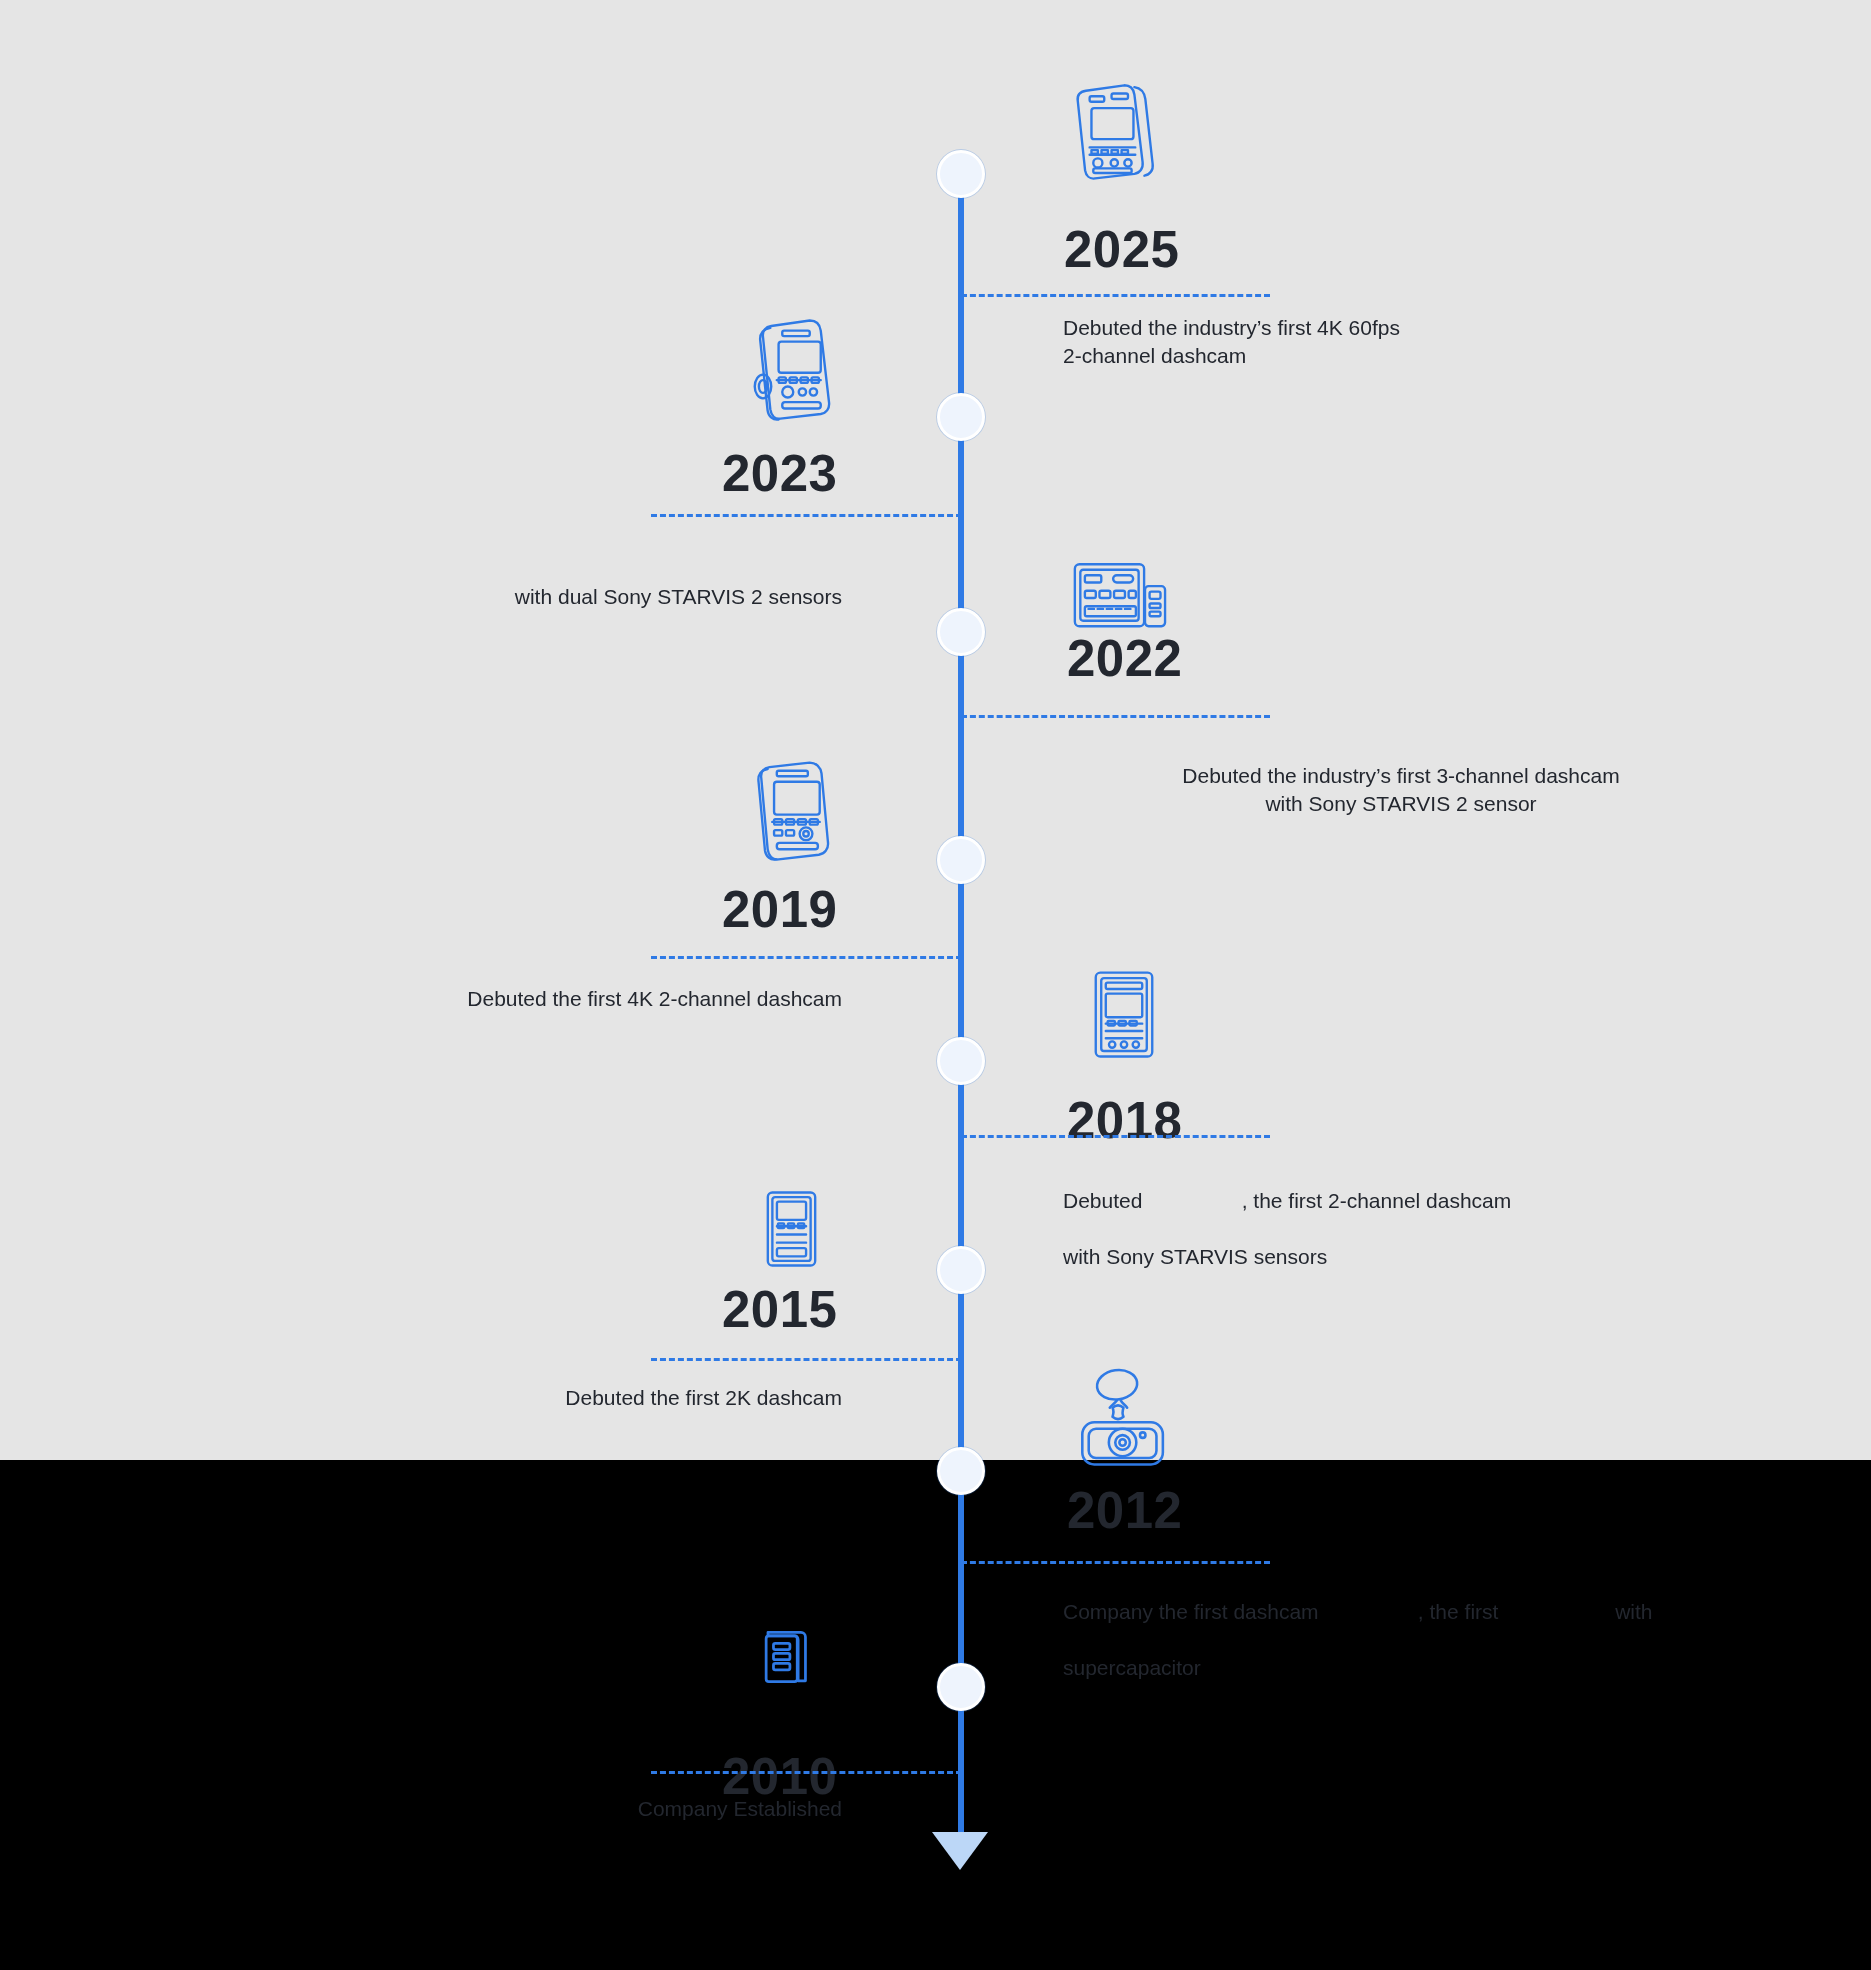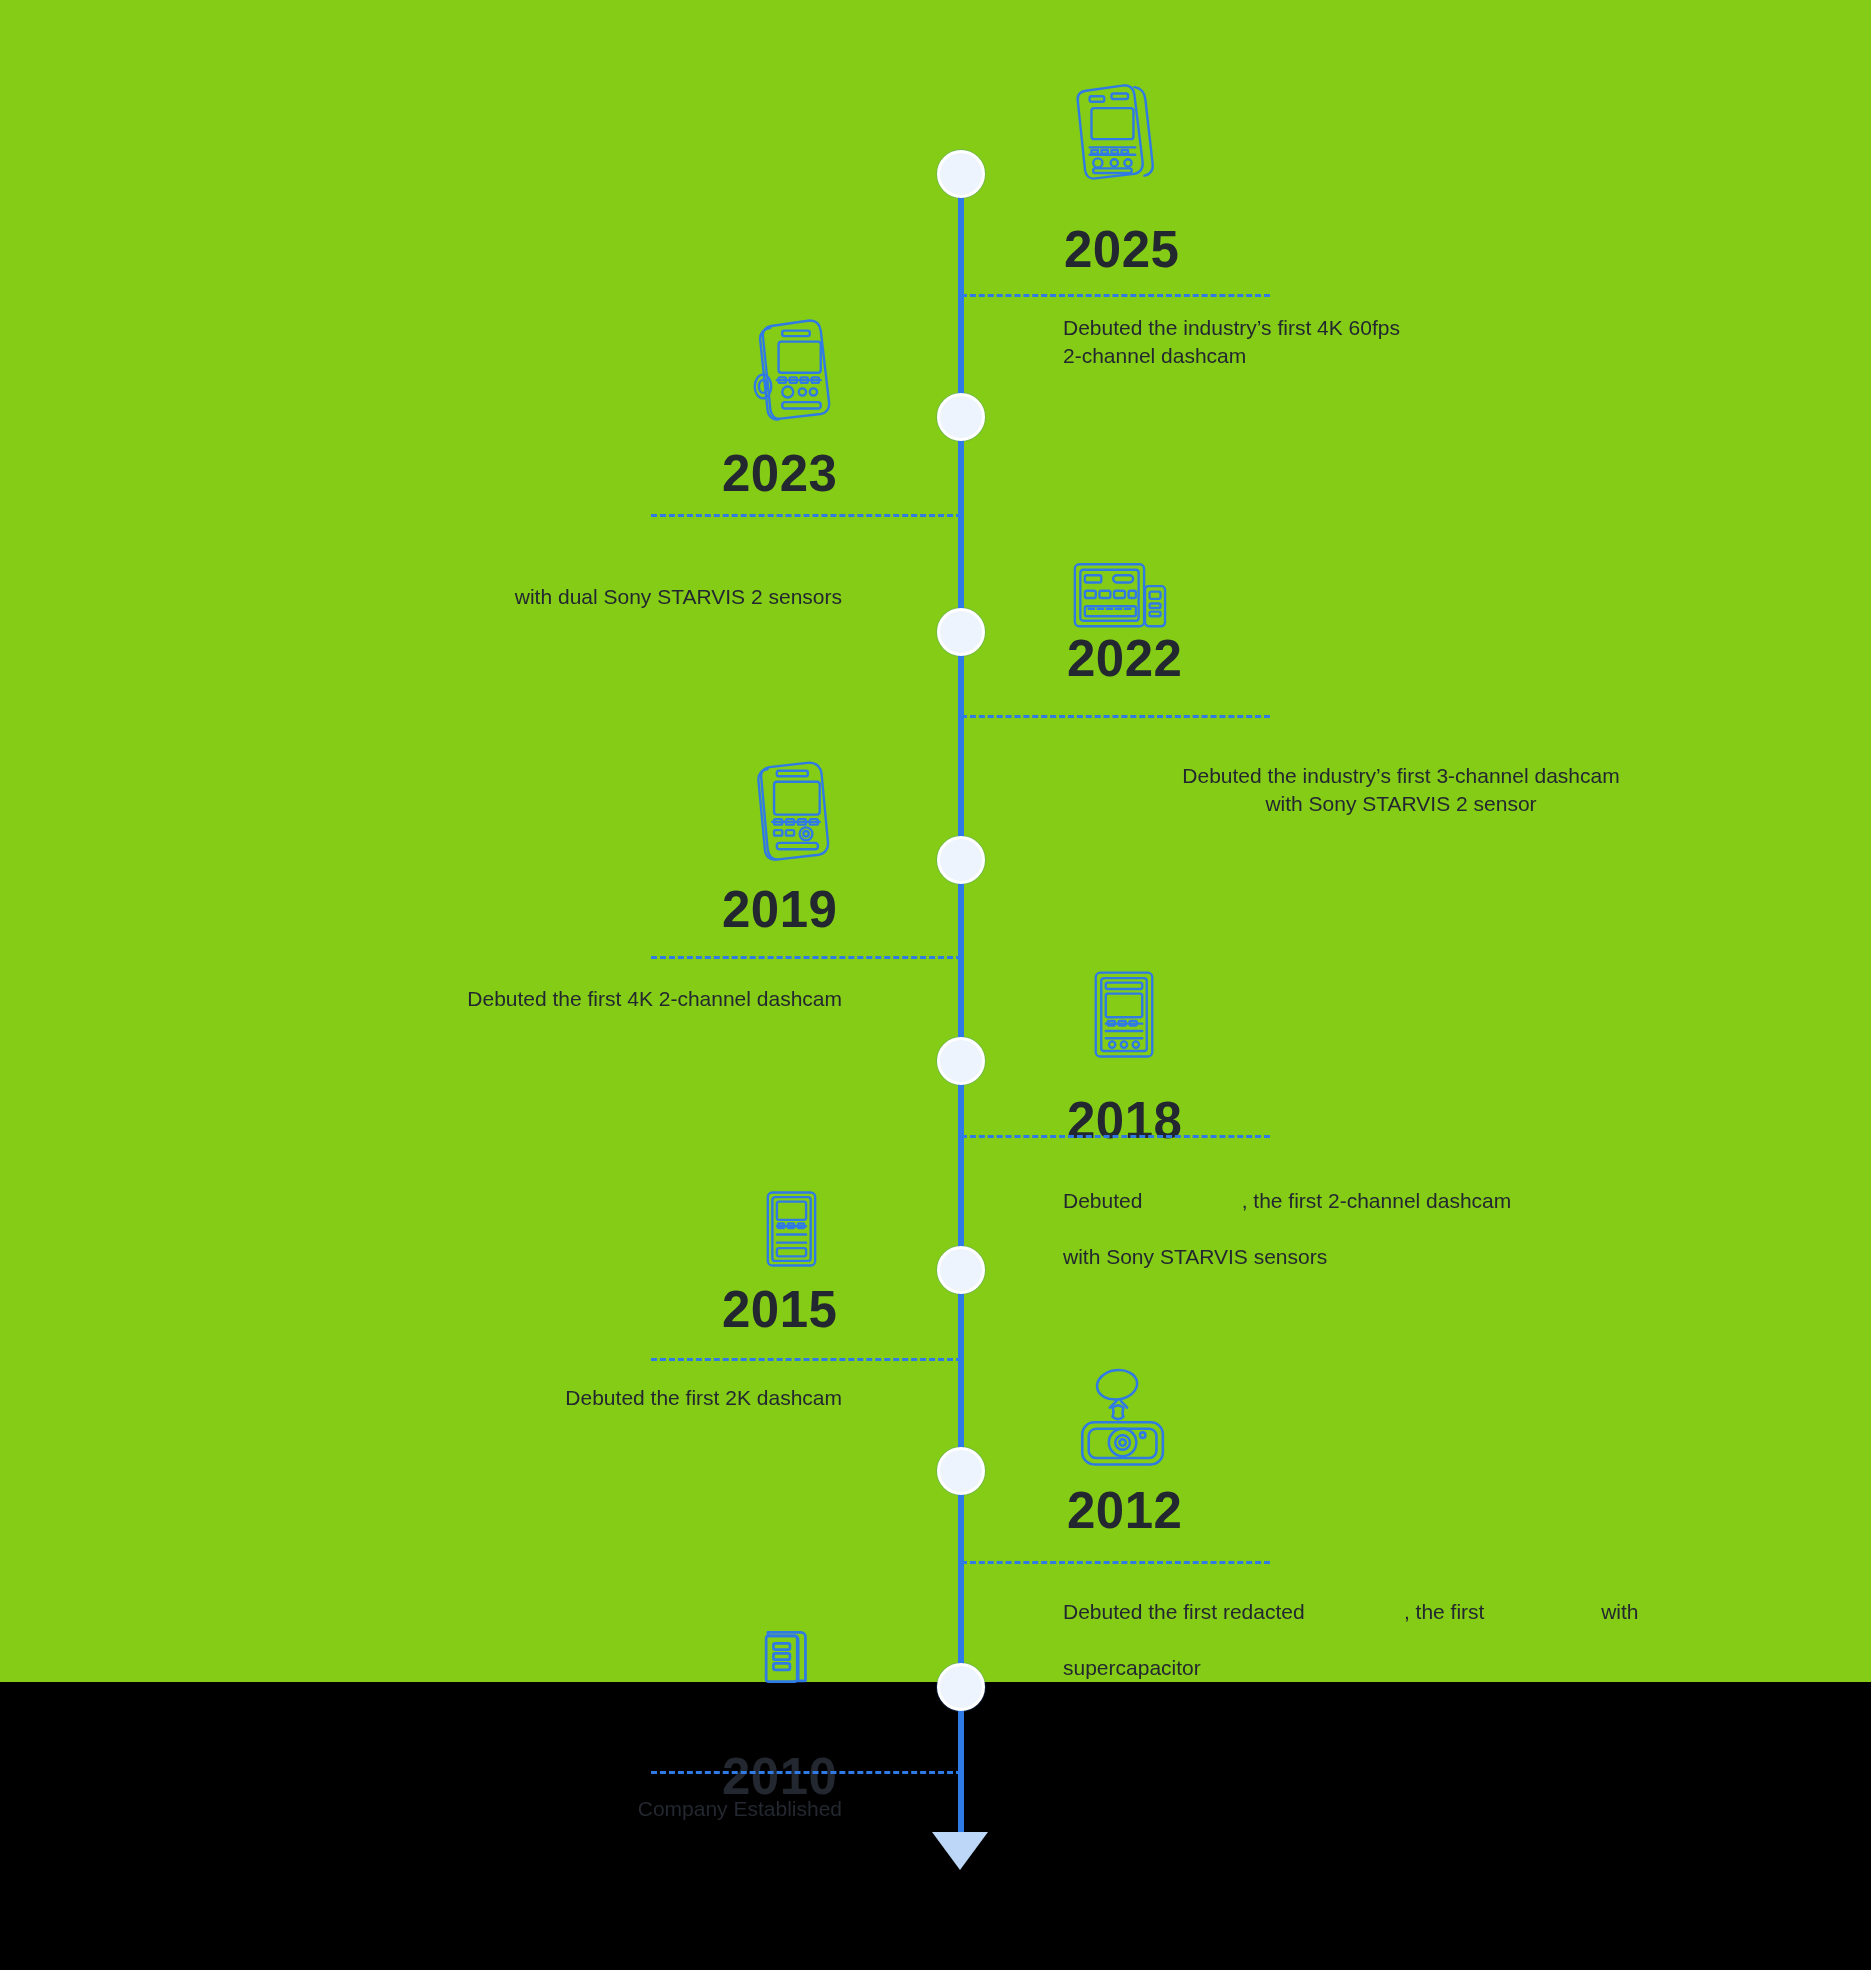--- a/index.html
+++ b/index.html
@@ -8,22 +8,22 @@
     width: 1871px;
     height: 1971px;
     background: #000000;
     font-family: "Liberation Sans", sans-serif;
     overflow: hidden;
   }
 
   #timeline-root {
     position: relative;
     width: 1871px;
-    height: 1682px;
-    background: #84cc16;
+    height: 1460px;
+    background: #e5e5e5;
   }
 
   
   .spine {
     position: absolute;
     left: 958px;
     top: 174px;
     width: 6.4px;
     height: 1686px;
     background: #2f7ae5;
@@ -259,21 +259,21 @@
         <rect x="27" y="75" width="74" height="32" rx="8"></rect>
         <circle cx="64" cy="90" r="15"></circle>
         <circle cx="64" cy="90" r="8"></circle>
         <circle cx="64" cy="90" r="3.5"></circle>
         <circle cx="86" cy="82" r="3"></circle>
       </svg>
     </div>
     <div class="year" style="left:1067px; top:1485px;">2012</div>
     <div class="dash-rule" style="left:961px; top:1561px; width:309px;"></div>
     <div class="desc right-side" style="left:1063px; top:1570px; width:758px;">
-      <span>Debuted the first redacted </span><span class="redact">[redacted]</span><span>, the first </span><span class="redact">[redacted2]</span><span> with</span><br>
+      <span>Company the first dashcam </span><span class="redact">[redacted]</span><span>, the first </span><span class="redact">[redacted2]</span><span> with</span><br>
       <span>supercapacitor</span>
     </div>
   </div>
 
   <div class="node" style="top:1663px;"></div>
   <div class="entry">
     <div class="icon-wrap" style="left:757px; top:1625px; width:64px; height:64px;">
       <svg viewBox="0 0 70 70" fill="none" stroke="#2f7ae5" stroke-width="3" stroke-linejoin="round" stroke-linecap="round">
         <path d="M12 8 h36 a5 5 0 0 1 5 5 v48 h-8 V16 a4 4 0 0 0 -4 -4 H12 Z"></path>
         <rect x="10" y="12" width="34" height="50" rx="3"></rect>

